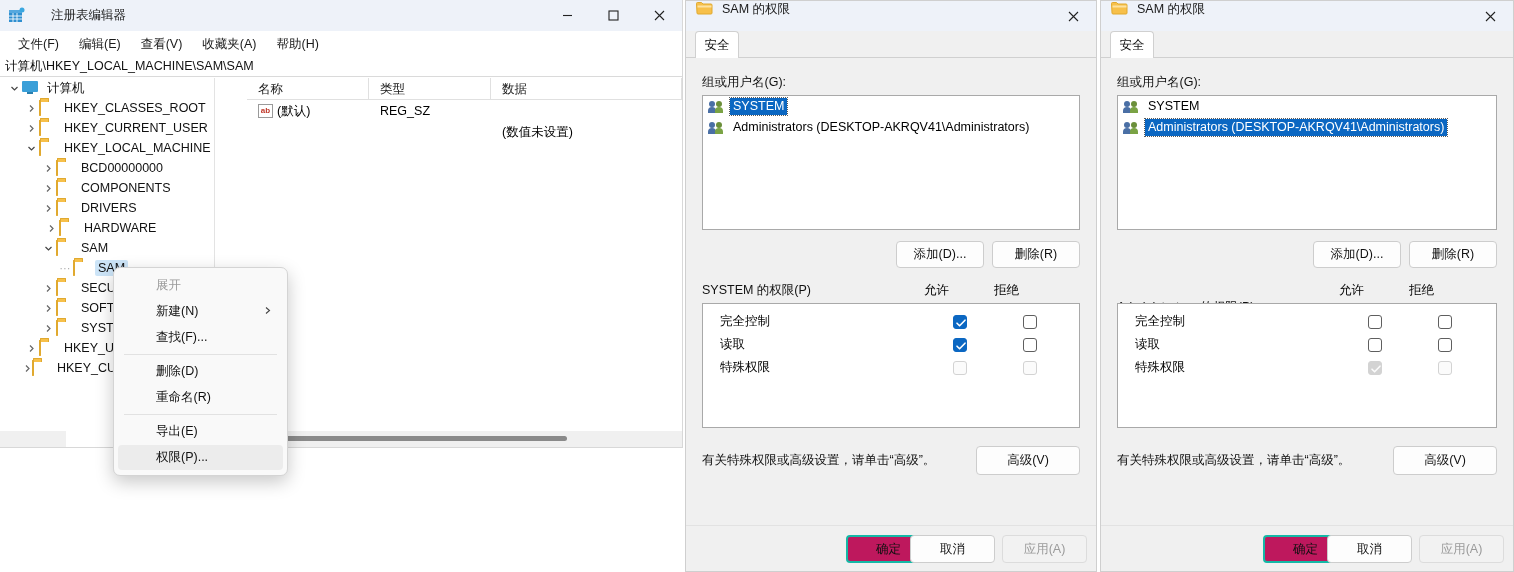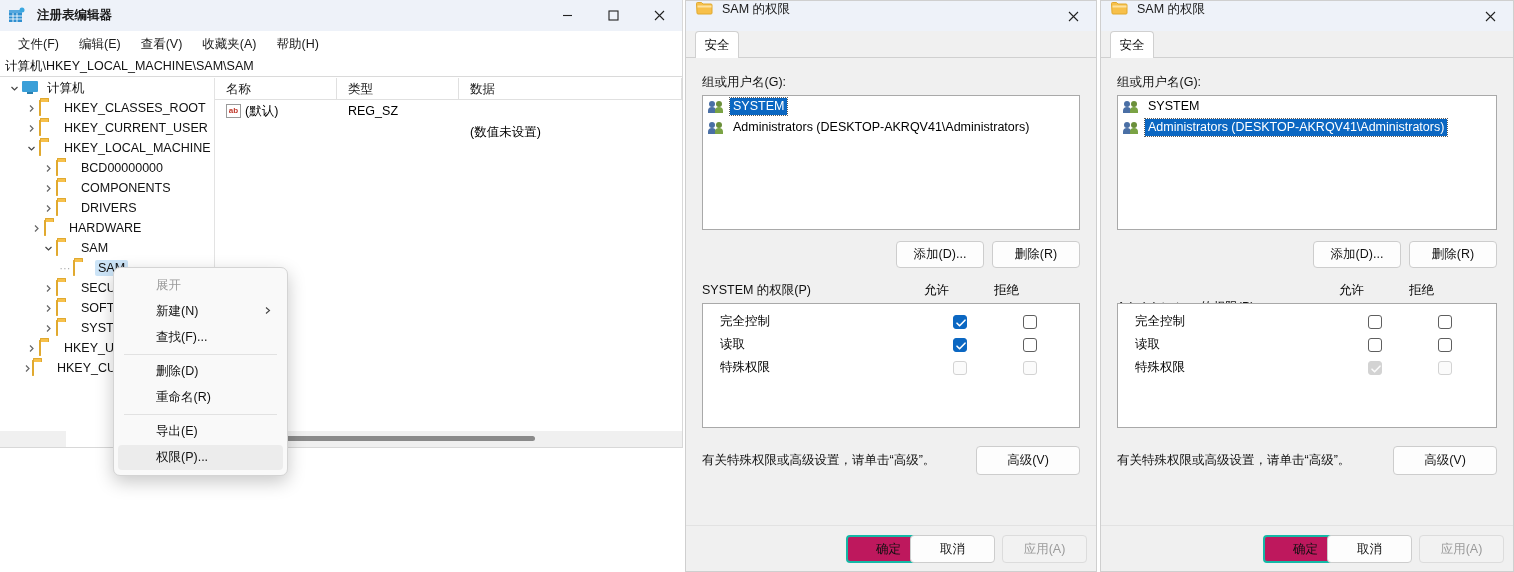--- a/index.html
+++ b/index.html
@@ -20,36 +20,36 @@
     background: #ffffff;
     border-right: 1px solid #d8d8d8;
     border-bottom: 1px solid #d8d8d8;
   }
   .reg-titlebar {
     height: 31px; background: #eef2f9;
     display: flex; align-items: center;
     position: relative;
   }
   .reg-title-icon { margin-left: 8px; width: 17px; height: 17px; position: relative; }
-  .reg-title-text { margin-left: 12px; font-size: 12.5px; color: #1a1a1a; font-weight: bold; }
+  .reg-title-text { margin-left: 26px; font-size: 12.5px; color: #1a1a1a; }
   .wincontrols { position: absolute; right: 0; top: 0; height: 31px; display: flex; }
   .wc { width: 46px; height: 31px; display: flex; align-items: center; justify-content: center; }
   .wc svg { display: block; }
 
   .reg-menubar { height: 25px; display: flex; align-items: flex-end; padding-left: 8px; background: #ffffff; }
   .reg-menu-item { padding: 3px 10px; font-size: 12.5px; color: #1a1a1a; border-radius: 3px; }
 
   .reg-addressbar {
     height: 21px; display: flex; align-items: center;
     padding-left: 5px; font-size: 12.5px; color: #111;
     border-bottom: 1px solid #dadada;
     background: #ffffff;
   }
 
-  .reg-body { position: absolute; top: 78px; left: 0; right: 0; bottom: 0; display: flex; }
+  .reg-body { position: absolute; top: 78px; left: 0; right: 0; bottom: 0; display: flex; gap: 32px; }
   .reg-tree {
     width: 215px; background: #ffffff; position: relative;
     border-right: 1px solid #e3e3e3;
     overflow: hidden;
   }
   .tree-row {
     height: 20px; display: flex; align-items: center;
     font-size: 12.5px; color: #111; white-space: nowrap;
     position: relative;
   }
@@ -284,21 +284,21 @@
           </div>
           <div class="tree-row" style="padding-left: 40px;">
             <span class="chev">
               <svg width="9" height="9" viewBox="0 0 9 9">
                 <path d="M3 1.5l3 3-3 3" stroke="#666" fill="none" stroke-width="1.2"></path>
               </svg>
             </span>
             <span class="folder"><span class="folder-ic"></span></span>
             <span class="lbl">DRIVERS</span>
           </div>
-          <div class="tree-row" style="padding-left: 28px;">
+          <div class="tree-row" style="padding-left: 43px;">
             <span class="chev">
               <svg width="9" height="9" viewBox="0 0 9 9">
                 <path d="M3 1.5l3 3-3 3" stroke="#666" fill="none" stroke-width="1.2"></path>
               </svg>
             </span>
             <span class="folder"><span class="folder-ic"></span></span>
             <span class="lbl">HARDWARE</span>
           </div>
           <div class="tree-row" style="padding-left: 40px;">
             <span class="chev">

